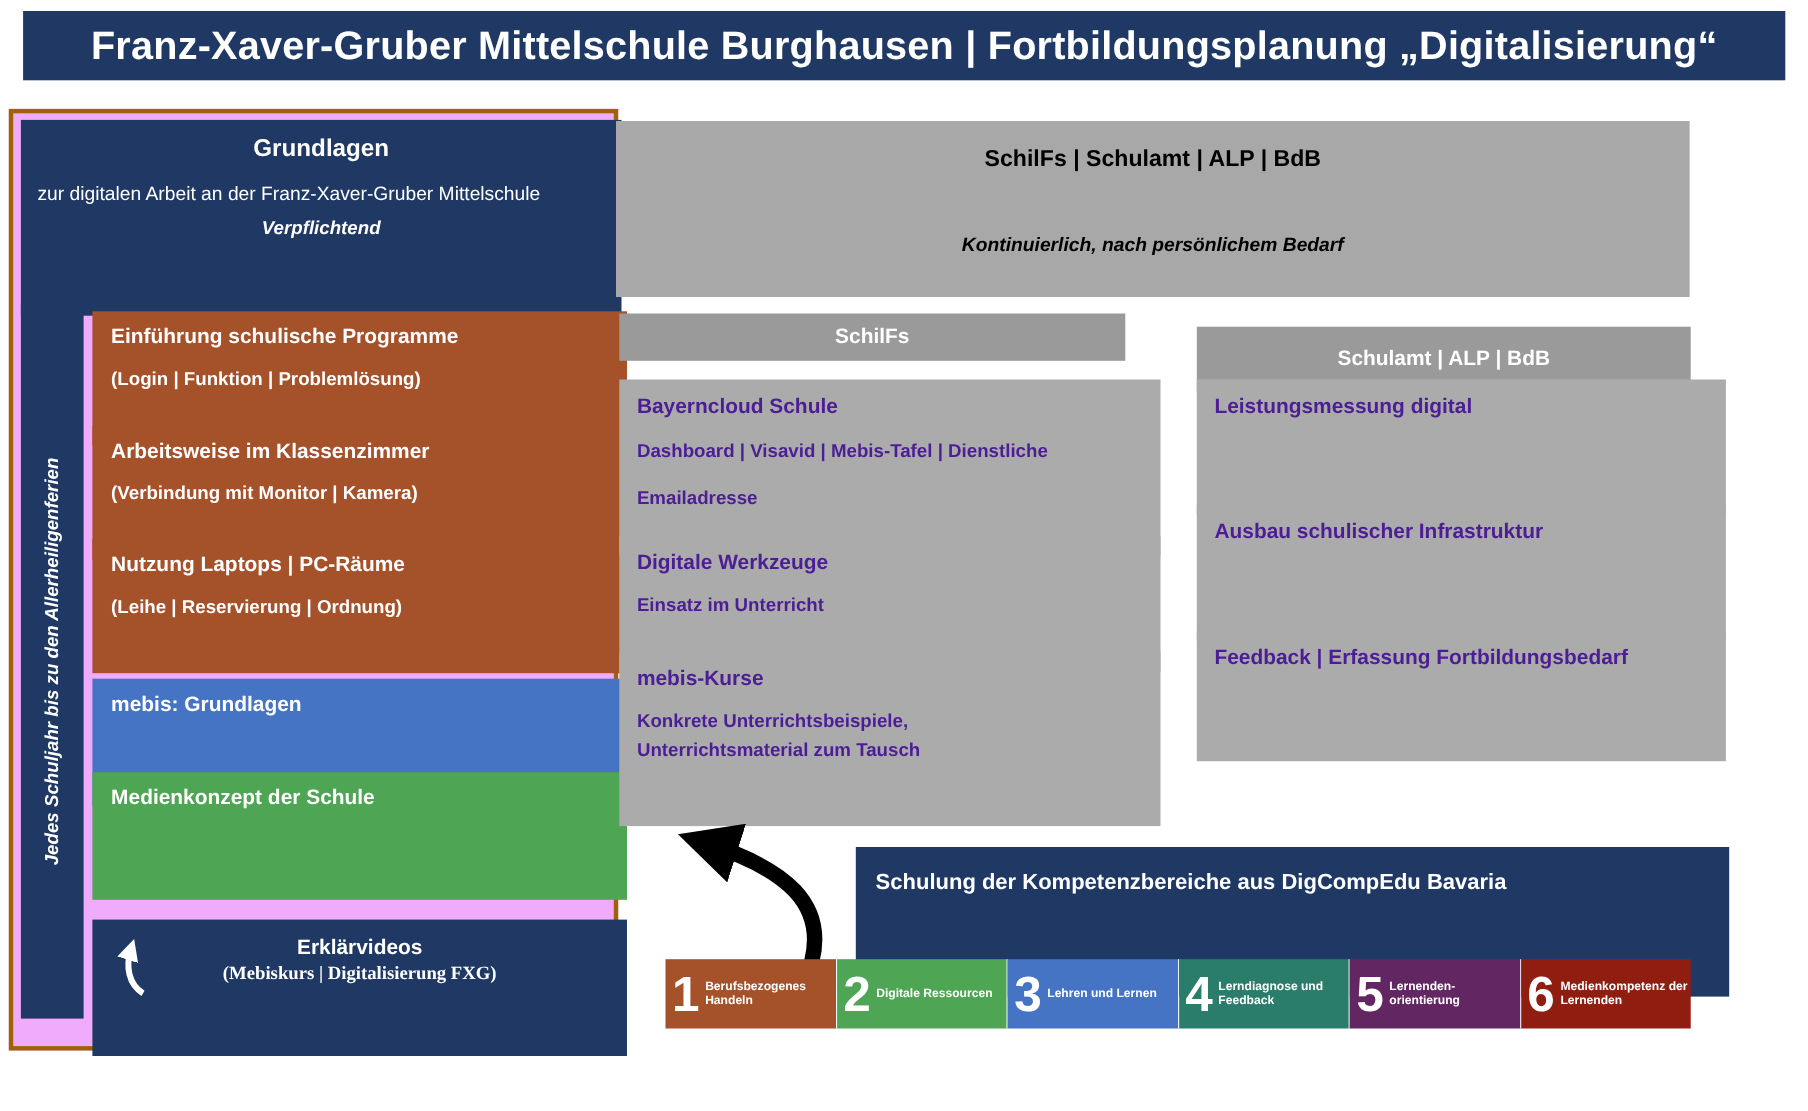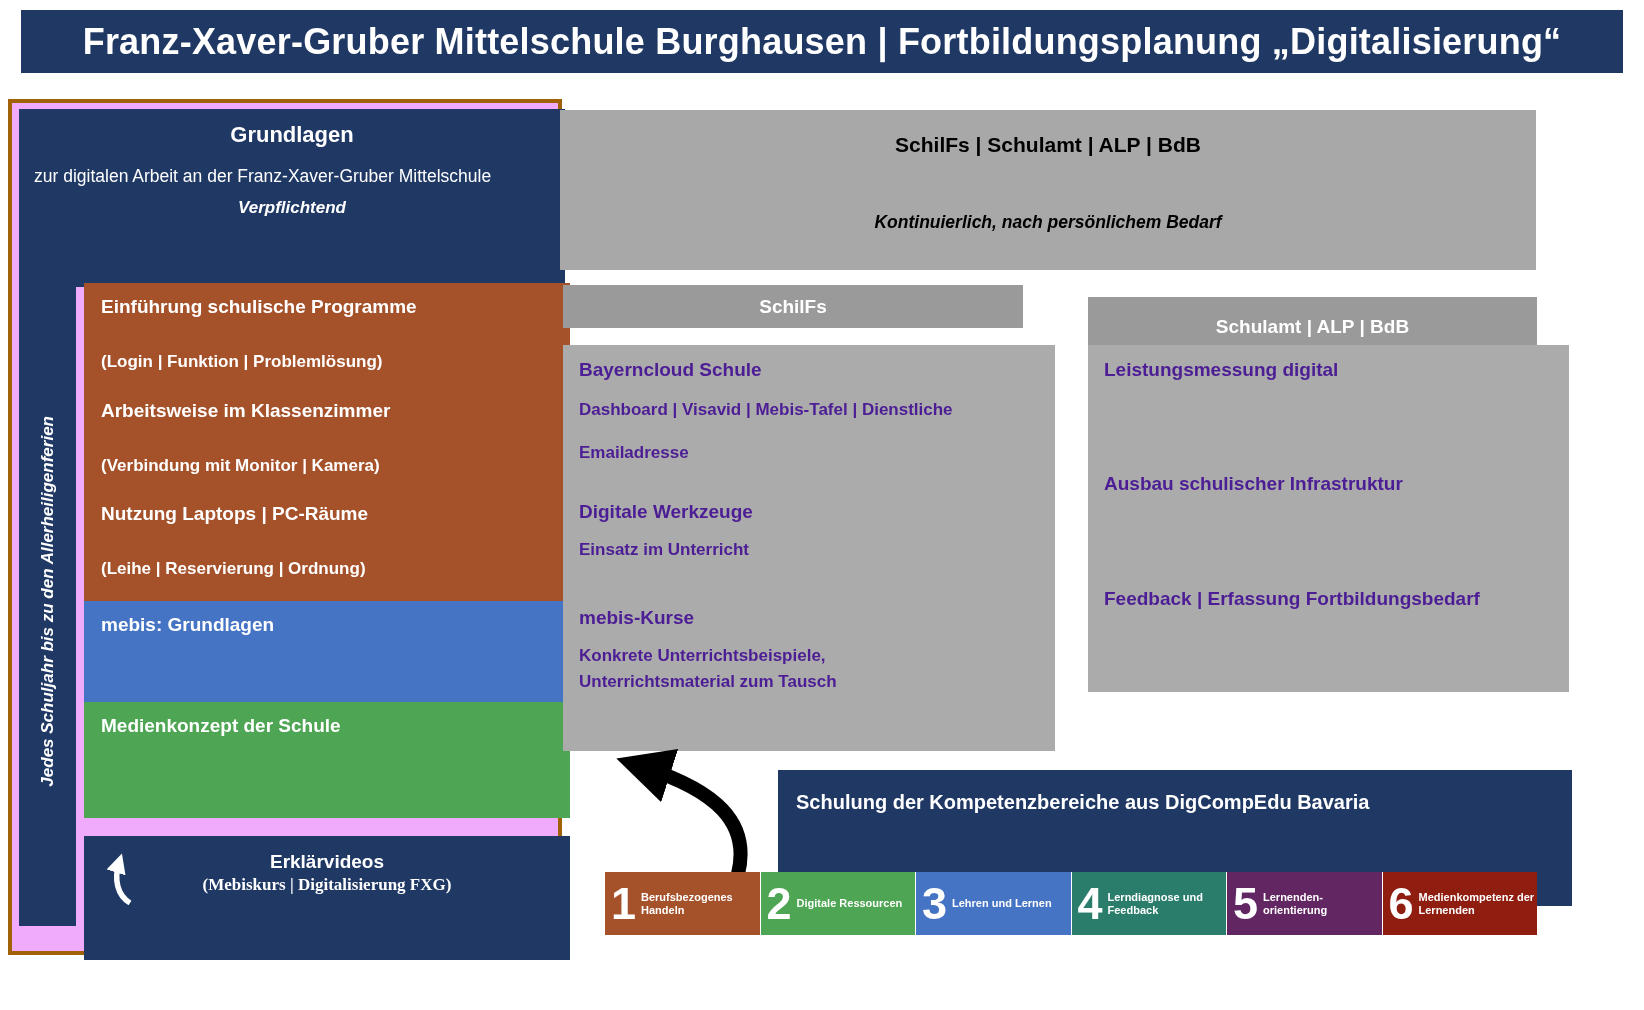--- a/index.html
+++ b/index.html
@@ -16,21 +16,21 @@
   .left-panel{border:4px solid #a16207;background:#f0abfc;}
   .g-header{padding:10px 15px;}
   .g-title{text-align:center;font-size:22px;font-weight:bold;margin-top:3px;}
   .g-sub{font-size:17.5px;margin-top:15px;line-height:1.5;}
   .g-note{text-align:center;font-style:italic;font-weight:bold;font-size:17px;margin-top:9px;}
   .g-strip{display:flex;align-items:center;justify-content:center;}
   .vtext{writing-mode:vertical-rl;transform:rotate(180deg);font-style:italic;font-weight:bold;font-size:17px;color:#fff;white-space:nowrap;}
 
   .card{left:72px;width:452px;padding:13px 17px;}
   .card-title{font-size:19px;font-weight:bold;}
-  .card-sub{font-size:17px;font-weight:bold;margin-top:34px;}
+  .card-sub{font-size:17px;font-weight:bold;margin-top:17px;}
   .videos{text-align:center;padding-top:15px;}
   .videos .card-sub{margin-top:2px;font-family:Liberation Serif, serif;}
   .up-arrow{position:absolute;left:20px;top:12px;}
 
   .big-gray{background:#A8A8A8;color:#000000;text-align:center;}
   .bg-title{font-size:21px;font-weight:bold;margin-top:23px;}
   .bg-note{font-size:17.5px;font-weight:bold;font-style:italic;margin-top:55px;}
   .colhead{background:#9A9A9A;color:#fff;display:flex;align-items:center;justify-content:center;font-weight:bold;font-size:19px;}
   .gcard{background:#ABABAB;color:#4c1d95;padding:14px 16px;}
   .gcard-title{font-size:19px;font-weight:bold;}
@@ -74,21 +74,21 @@
     <div class="abs card rust" style="top:284px;height:96px;">
       <div class="card-title">Arbeitsweise im Klassenzimmer</div>
       <div class="card-sub">(Verbindung mit Monitor | Kamera)</div>
     </div>
 
     <div class="abs card rust" style="top:387px;height:96px;">
       <div class="card-title">Nutzung Laptops | PC-Räume</div>
       <div class="card-sub">(Leihe | Reservierung | Ordnung)</div>
     </div>
 
-    <div class="abs card blu" style="top:498px;height:90px;">
+    <div class="abs card blu" style="top:514px;height:90px;">
       <div class="card-title">mebis: Grundlagen</div>
     </div>
 
     <div class="abs card grn" style="top:599px;height:90px;">
       <div class="card-title">Medienkonzept der Schule</div>
     </div>
 
     <div class="abs card navy videos" style="top:733px;height:96px;">
       <svg class="up-arrow" width="36" height="62" viewBox="0 0 36 62">
         <defs>

